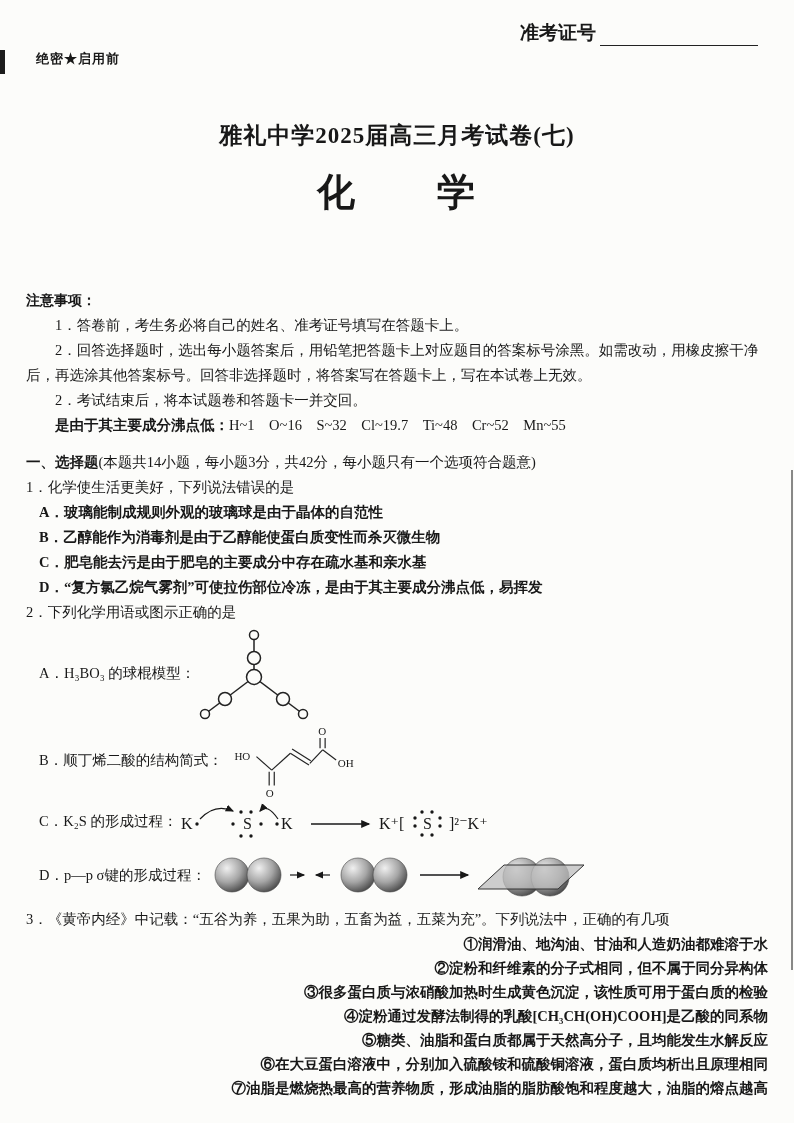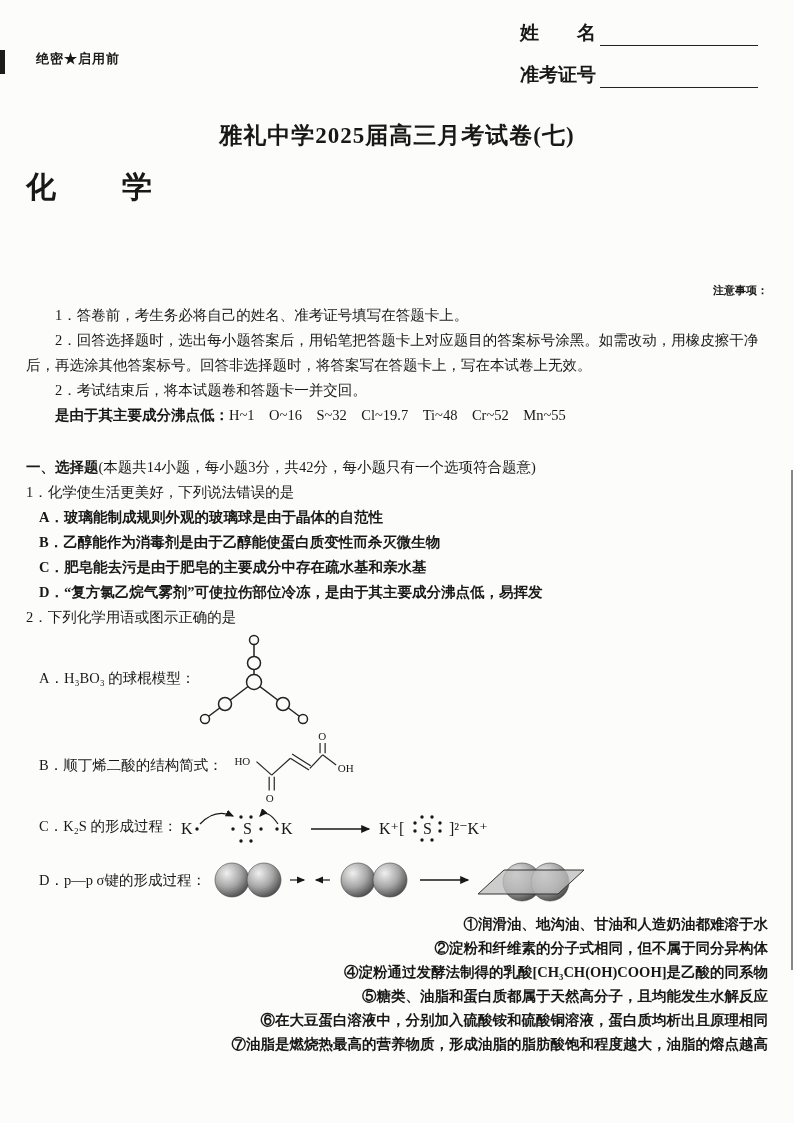--- a/index.html
+++ b/index.html
@@ -13,28 +13,28 @@
 
   .secrecy { position:absolute; left:36px; top:50px; font-size:13px; font-weight:700; letter-spacing:1px; }
 
   .fill-block { position:absolute; left:520px; top:12px; width:238px; }
   .fill-row { display:flex; align-items:flex-end; height:34px; margin-bottom:8px; }
   .fill-label { font-size:19px; font-weight:600; white-space:pre; }
   .fill-line { flex:1; border-bottom:1.6px solid #222; margin-left:4px; height:26px; }
 
   .content { padding:0 26px; }
   .exam-title { padding-top:120px; text-align:center; font-size:23px; font-weight:600; letter-spacing:1px; }
-  .subject { text-align:left; font-size:30px; font-weight:700; margin-top:16px; white-space:pre; letter-spacing:2px; }
+  .subject { text-align:center; font-size:38px; font-weight:700; margin-top:16px; white-space:pre; letter-spacing:2px; }
 
   .notice { margin-top:70px; font-size:14.5px; line-height:25px; }
-  .notice-heading { font-weight:700; font-size:11px;text-align:right; }
+  .notice-heading { font-weight:700; font-size:14px; }
   .notice p { text-indent:2em; }
   .bold { font-weight:700; }
 
-  .section-heading { margin-top:27px; font-size:14.5px; line-height:25px; }
+  .section-heading { margin-top:12px; font-size:14.5px; line-height:25px; }
 
   .question { font-size:14.5px; line-height:25px; }
   .opt { padding-left:13px;font-weight:bold; }
   .q3 .opt { line-height:24px;text-align:right; }
 
   .q2row { display:flex; align-items:center; padding-left:13px; }
   .q2label { white-space:nowrap; }
 
   svg text { font-family:"Liberation Serif","DejaVu Serif",serif; fill:#181818; }
   svg { flex:0 0 auto; }
@@ -46,24 +46,20 @@
 <body>
 
 <div class="page">
 
   <div class="smudge"></div>
   <div class="edge-line"></div>
 
   <div class="secrecy">绝密★启用前</div>
 
   <div class="fill-block">
-    <div class="fill-row">
-      <span class="fill-label">姓　　名</span>
-      <span class="fill-line"></span>
-    </div>
     <div class="fill-row">
       <span class="fill-label">准考证号</span>
       <span class="fill-line"></span>
     </div>
   </div>
 
   <div class="content">
 
     <h1 class="exam-title">雅礼中学2025届高三月考试卷(七)</h1>
     <h2 class="subject">化　　学</h2>
@@ -200,22 +196,24 @@
           <g>
             <circle cx="316" cy="34" r="19" fill="url(#sphGrad)" stroke="#444" stroke-width="0.6"></circle>
             <circle cx="344" cy="34" r="19" fill="url(#sphGrad)" stroke="#444" stroke-width="0.6"></circle>
             <polygon points="272,46 352,46 378,22 298,22" fill="#bdbdbd" fill-opacity="0.75" stroke="#333" stroke-width="1"></polygon>
           </g>
         </svg>
       </div>
     </div>
 
     <div class="question q3">
+      <p class="stem">3．《黄帝内经》中记载：“五谷为养，五果为助，五畜为益，五菜为充”。下列说法中，正确的有几项</p>
       <p class="opt">①润滑油、地沟油、甘油和人造奶油都难溶于水</p>
       <p class="opt">②淀粉和纤维素的分子式相同，但不属于同分异构体</p>
+      <p class="opt">③很多蛋白质与浓硝酸加热时生成黄色沉淀，该性质可用于蛋白质的检验</p>
       <p class="opt">④淀粉通过发酵法制得的乳酸[CH₃CH(OH)COOH]是乙酸的同系物</p>
       <p class="opt">⑤糖类、油脂和蛋白质都属于天然高分子，且均能发生水解反应</p>
       <p class="opt">⑥在大豆蛋白溶液中，分别加入硫酸铵和硫酸铜溶液，蛋白质均析出且原理相同</p>
       <p class="opt">⑦油脂是燃烧热最高的营养物质，形成油脂的脂肪酸饱和程度越大，油脂的熔点越高</p>
     </div>
 
   </div>
 
 
 </div>

